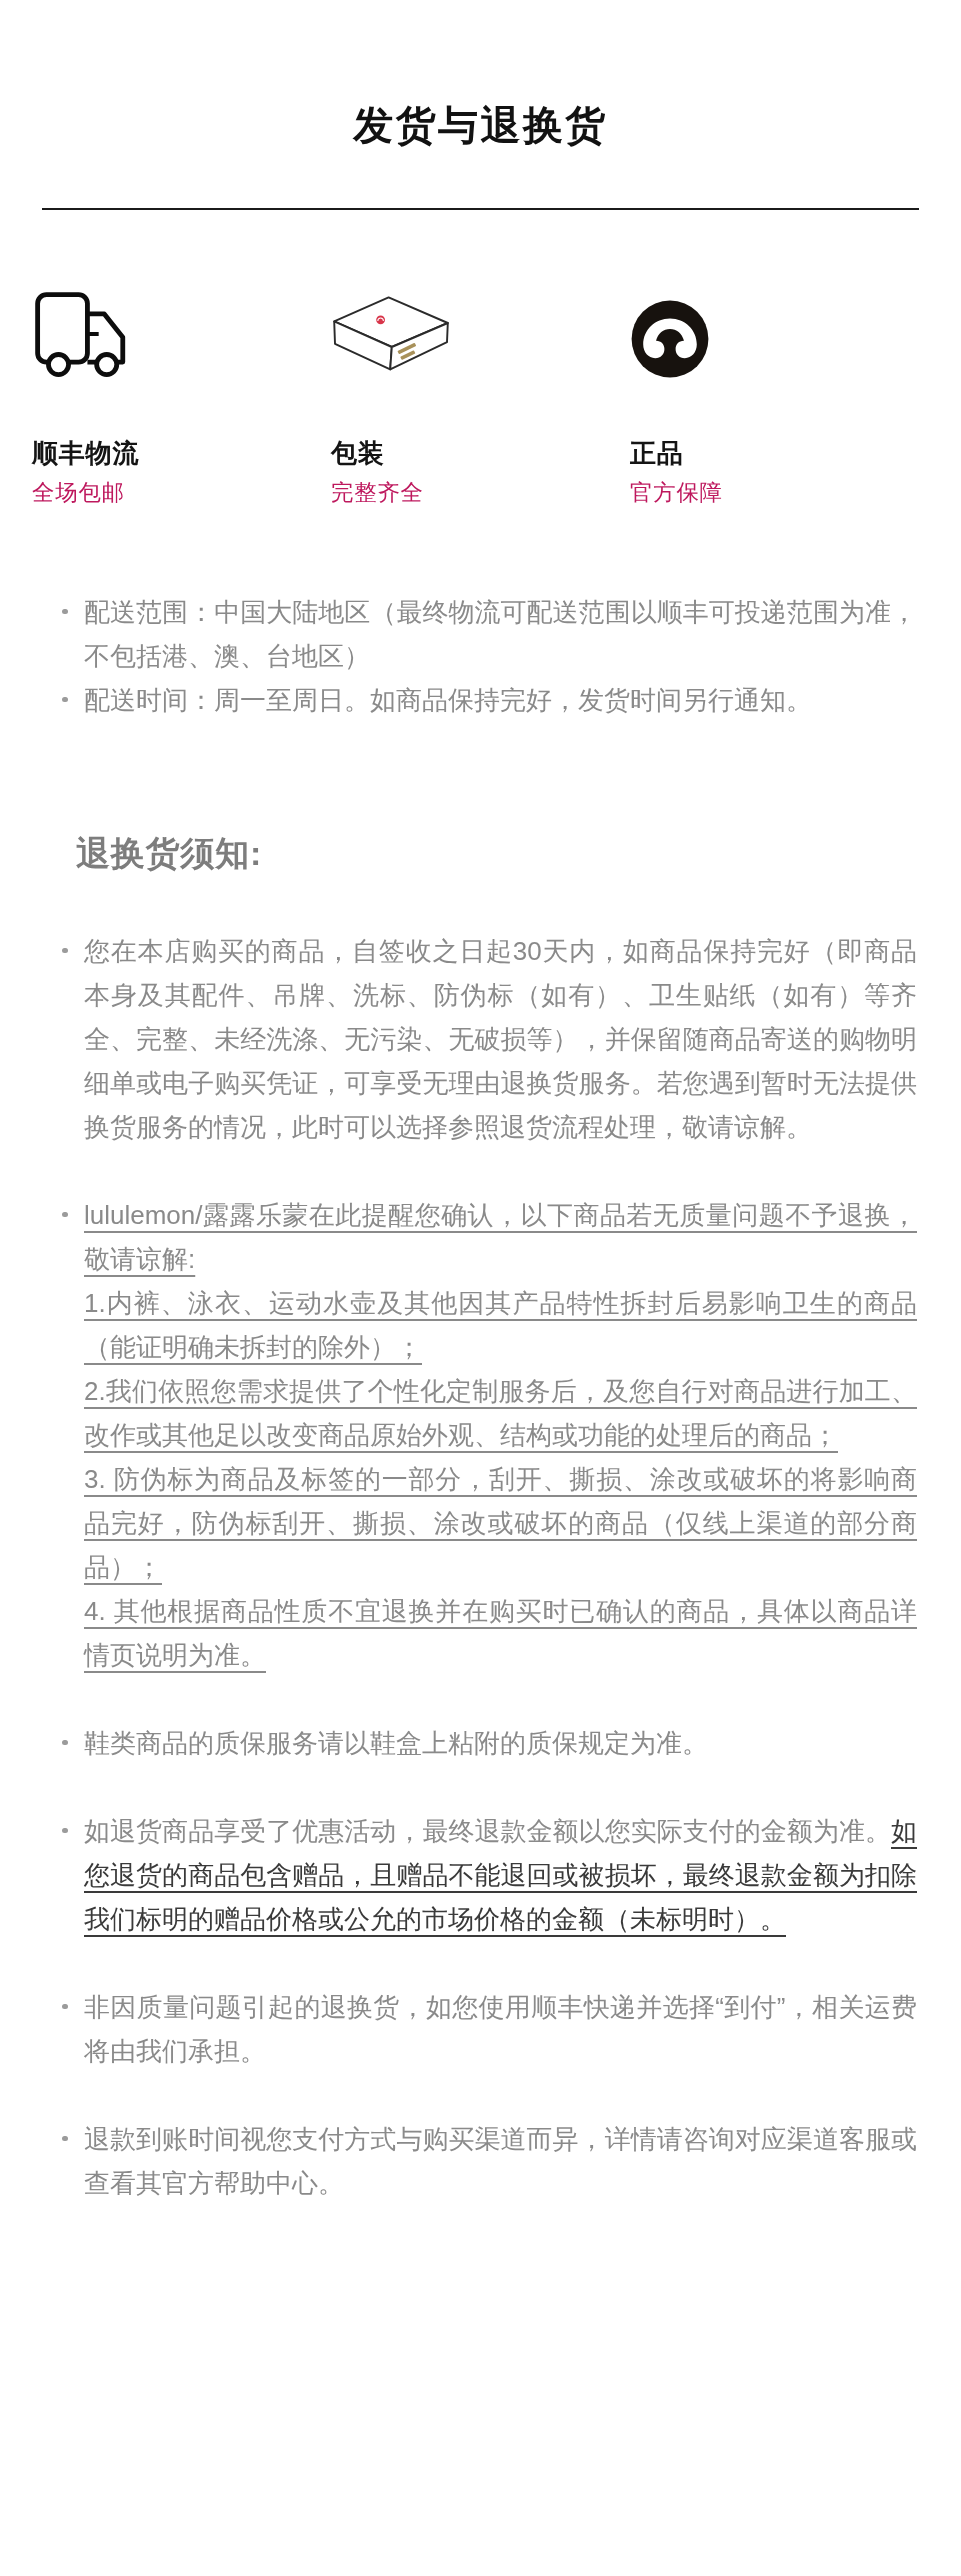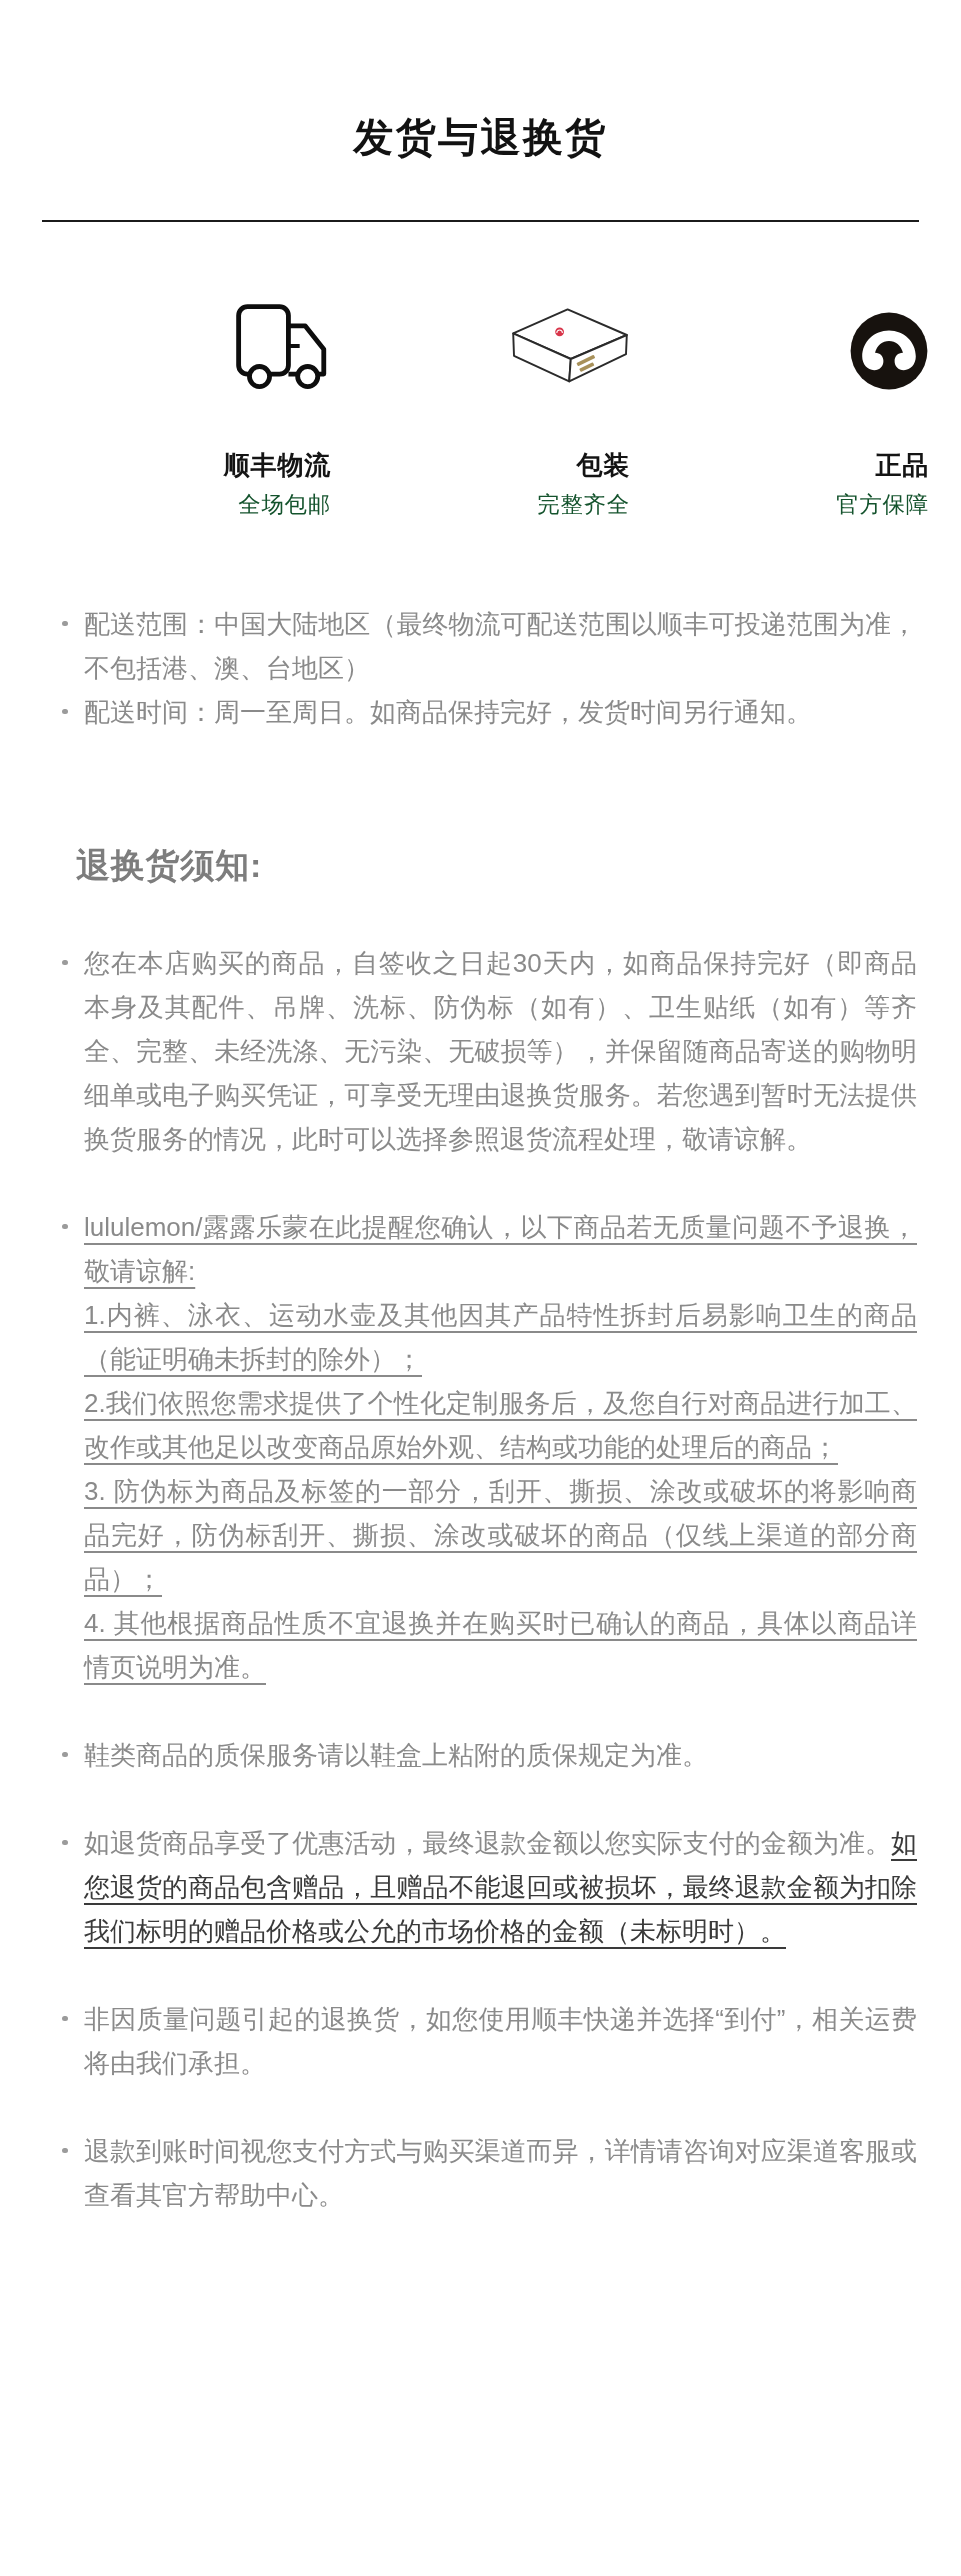--- a/index.html
+++ b/index.html
@@ -1,30 +1,30 @@
 <!DOCTYPE html>
 <html style="font-size:13px"><head>
 <meta charset="utf-8">
 <style>
   html, body { margin: 0; padding: 0; background: #ffffff; }
   body { width: 961px; font-family: "Liberation Sans", sans-serif; }
   .page { width: 961px; height: 2576px; overflow: hidden; background: #ffffff; box-sizing: border-box; padding-top: 101px; }
 
   .page-title {
-    margin: 12px; text-align: center;
+    margin: 0; text-align: center;
     font-size: 40px; line-height: 48px; font-weight: 700;
     color: #121212; letter-spacing: 2.4px;
   }
   .divider { height: 2.4px; background: #1b1b1b; margin: 59px 42px 0 42px; }
 
   .features { display: flex; margin-top: 74px; padding: 0 32px; }
-  .feature { flex: 1; display: flex; flex-direction: column; align-items: flex-end; }
+  .feature { flex: 1; display: flex; flex-direction: column; align-items: flex-start; }
   .feature-icon { height: 95px; display: flex; align-items: flex-end; justify-content: center; }
   .feature-title { margin-top: 59px; font-size: 26px; line-height: 30px; font-weight: 700; color: #141414; letter-spacing: 0.8px; }
-  .feature-sub { margin-top: 12px; font-size: 22.4px; line-height: 26.4px; color: #14532d; letter-spacing: 0.8px; }
+  .feature-sub { margin-top: 12px; font-size: 22.4px; line-height: 26.4px; color: #be185d; letter-spacing: 0.8px; }
 
   .notes { list-style: none; margin: 0; padding: 0 44px 0 84px; }
   .notes li {
     position: relative;
     font-size: 26px; line-height: 44px;
     color: #8a8a8a; text-align: justify;
   }
   .notes li::before {
     content: ""; position: absolute; left: -21.6px; top: 19px;
     width: 5.6px; height: 5.6px; border-radius: 50%; background: #9b9b9b;

